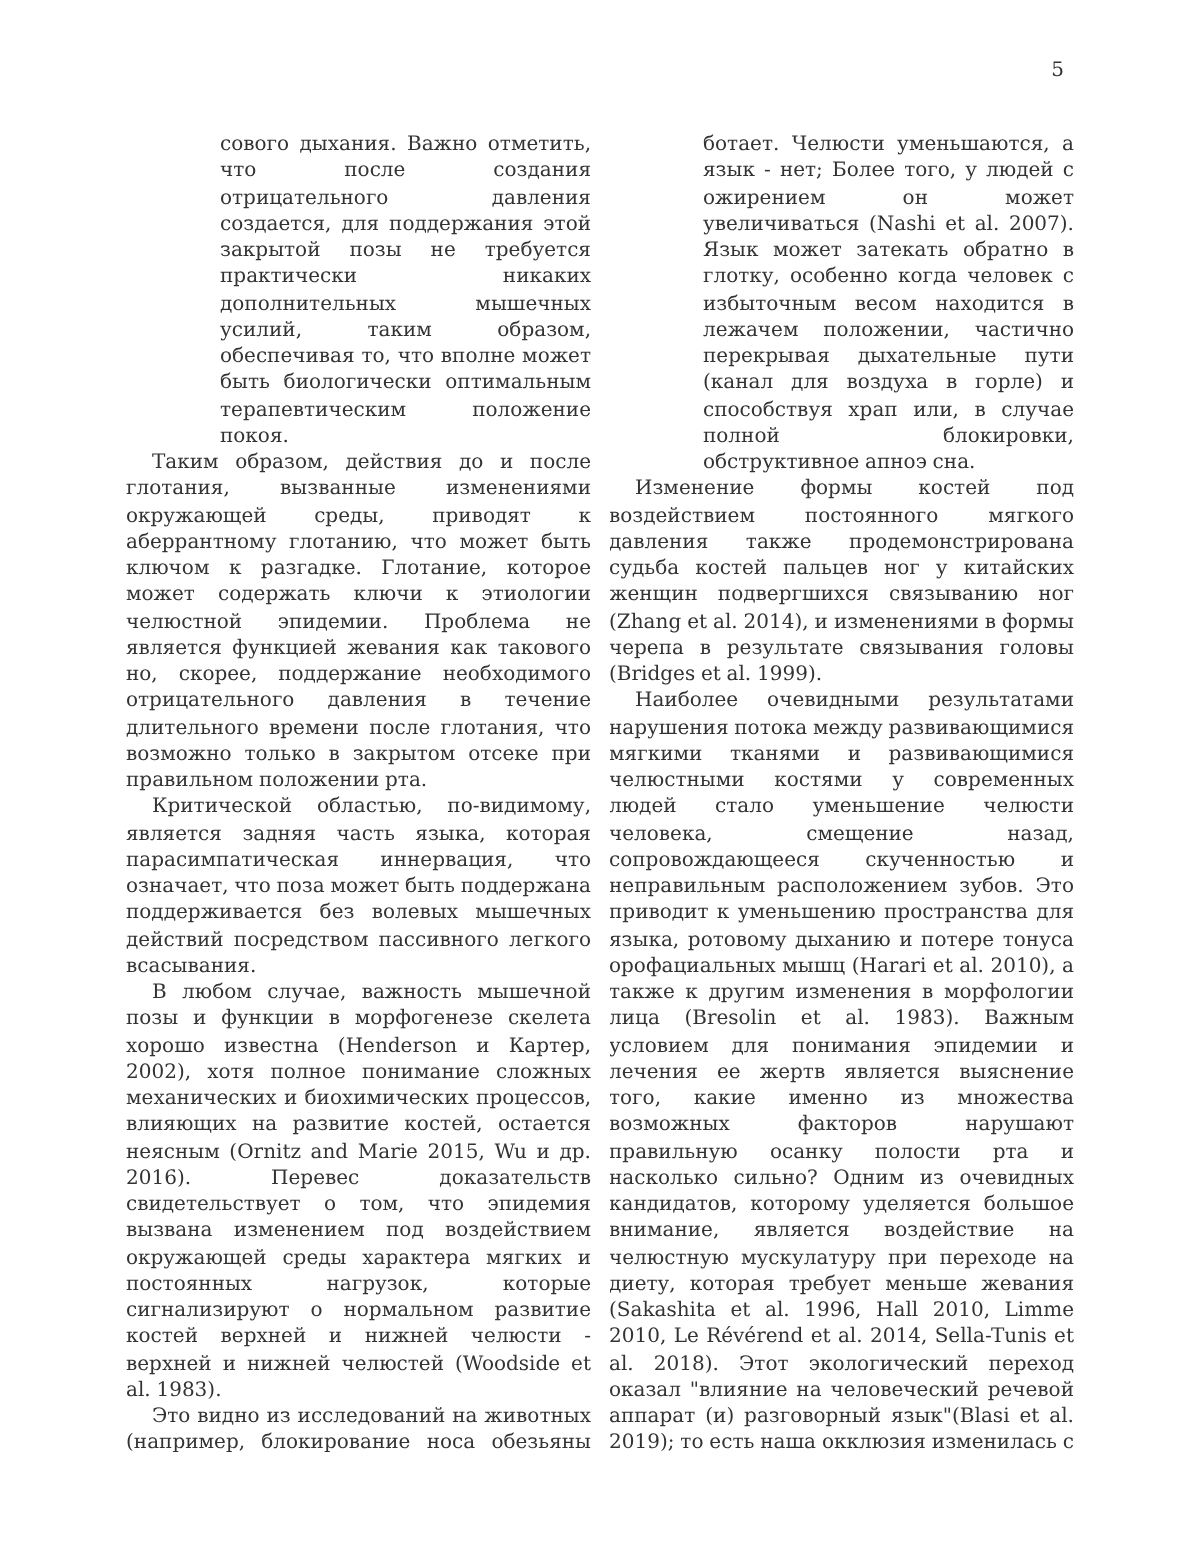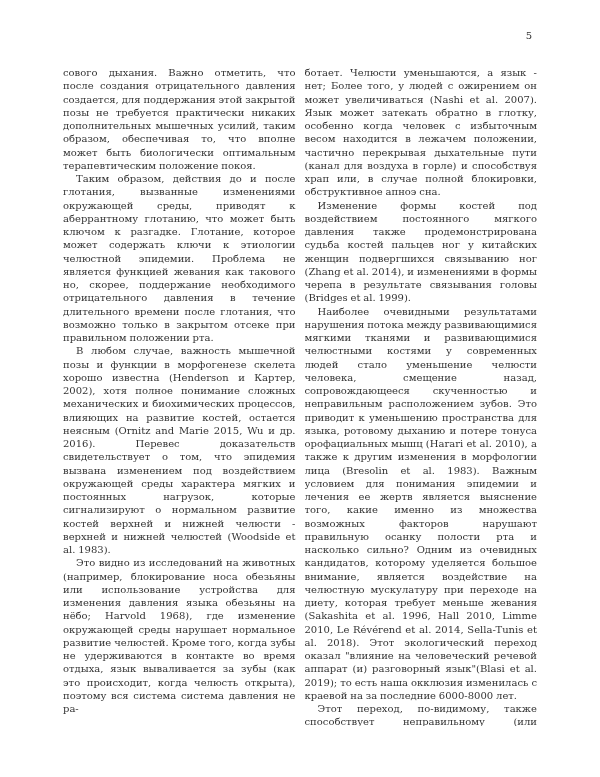--- a/index.html
+++ b/index.html
@@ -44,34 +44,36 @@
     -webkit-hyphens: auto;
     word-spacing: -0.3px;
   }
   .col p {
     margin: 0;
     padding: 0;
     text-indent: 13px;
   }
   .col p.noindent {
     text-indent: 0;
+    margin-left: 47px;
   }
 </style>
 </head>
 <body>
 
 <div class="page">
 
   <div class="pagenum">5</div>
 
   <div class="body-text">
 
     <div class="col">
       <p class="noindent">сового дыхания. Важно отметить, что после создания отрицательного давления создается, для поддержания этой закрытой позы не требуется практически никаких дополнительных мышечных усилий, таким образом, обеспечивая то, что вполне может быть биологически оптимальным терапевтическим положение покоя.</p>
       <p>Таким образом, действия до и после глотания, вызванные изменениями окружающей среды, приводят к аберрантному глотанию, что может быть ключом к разгадке. Глотание, которое может содержать ключи к этиологии челюстной эпидемии. Проблема не является функцией жевания как такового но, скорее, поддержание необходимого отрицательного давления в течение длительного времени после глотания, что возможно только в закрытом отсеке при правильном положении рта.</p>
+      <p>Критической областью, по-видимому, является задняя часть языка, которая парасимпатическая иннервация, что означает, что поза может быть поддержана поддерживается без волевых мышечных действий посредством пассивного легкого всасывания.</p>
       <p>В любом случае, важность мышечной позы и функции в морфогенезе скелета хорошо известна (Henderson и Картер, 2002), хотя полное понимание сложных механических и биохимических процессов, влияющих на развитие костей, остается неясным (Ornitz and Marie 2015, Wu и др. 2016). Перевес доказательств свидетельствует о том, что эпидемия вызвана изменением под воздействием окружающей среды характера мягких и постоянных нагрузок, которые сигнализируют о нормальном развитие костей верхней и нижней челюсти - верхней и нижней челюстей (Woodside et al. 1983).</p>
       <p>Это видно из исследований на животных (например, блокирование носа обезьяны или использование устройства для изменения давления языка обезьяны на нёбо; Harvold 1968), где изменение окружающей среды нарушает нормальное развитие челюстей. Кроме того, когда зубы не удерживаются в контакте во время отдыха, язык вываливается за зубы (как это происходит, когда челюсть открыта), поэтому вся система система давления не ра-</p>
     </div>
 
     <div class="col">
       <p class="noindent">ботает. Челюсти уменьшаются, а язык - нет; Более того, у людей с ожирением он может увеличиваться (Nashi et al. 2007). Язык может затекать обратно в глотку, особенно когда человек с избыточным весом находится в лежачем положении, частично перекрывая дыхательные пути (канал для воздуха в горле) и способствуя храп или, в случае полной блокировки, обструктивное апноэ сна.</p>
       <p>Изменение формы костей под воздействием постоянного мягкого давления также продемонстрирована судьба костей пальцев ног у китайских женщин подвергшихся связыванию ног (Zhang et al. 2014), и изменениями в формы черепа в результате связывания головы (Bridges et al. 1999).</p>
       <p>Наиболее очевидными результатами нарушения потока между развивающимися мягкими тканями и развивающимися челюстными костями у современных людей стало уменьшение челюсти человека, смещение назад, сопровождающееся скученностью и неправильным расположением зубов. Это приводит к уменьшению пространства для языка, ротовому дыханию и потере тонуса орофациальных мышц (Harari et al. 2010), а также к другим изменения в морфологии лица (Bresolin et al. 1983). Важным условием для понимания эпидемии и лечения ее жертв является выяснение того, какие именно из множества возможных факторов нарушают правильную осанку полости рта и насколько сильно? Одним из очевидных кандидатов, которому уделяется большое внимание, является воздействие на челюстную мускулатуру при переходе на диету, которая требует меньше жевания (Sakashita et al. 1996, Hall 2010, Limme 2010, Le Révérend et al. 2014, Sella-Tunis et al. 2018). Этот экологический переход оказал "влияние на человеческий речевой аппарат (и) разговорный язык"(Blasi et al. 2019); то есть наша окклюзия изменилась с краевой на за последние 6000-8000 лет.</p>
       <p>Этот переход, по-видимому, также способствует неправильному (или обратному) глотанию. Неправильное глотание может привести к открытому отделению позы покоя, что, в свою очередь, искажает развивающиеся челюсти, в то время как правильное глотание взрослого человека приводит к тому, что необ-</p>
     </div>

